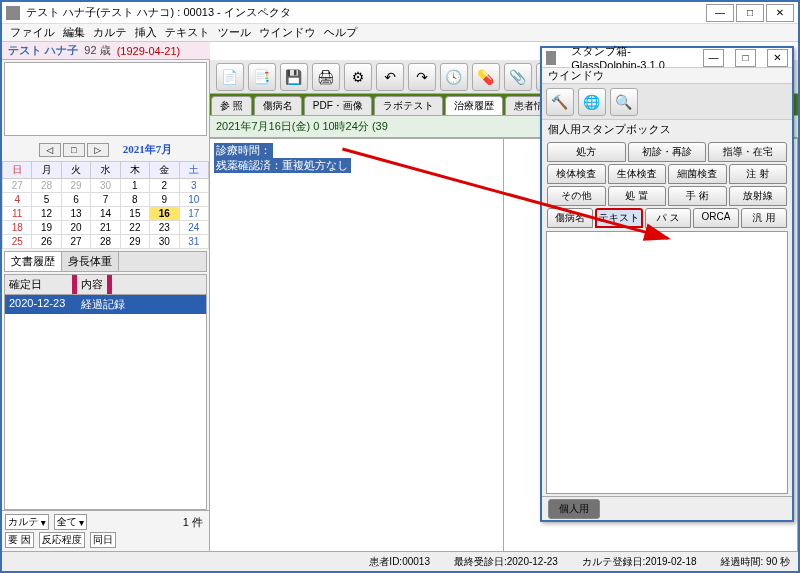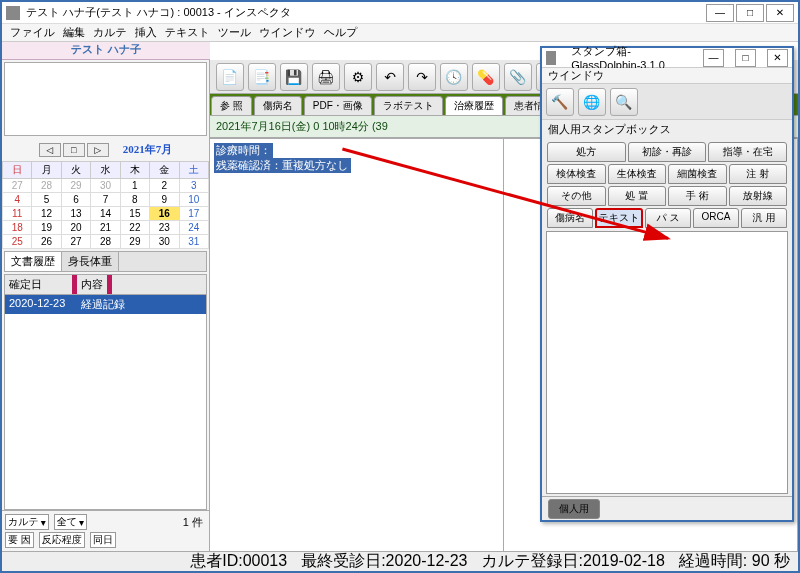--- a/index.html
+++ b/index.html
@@ -8,21 +8,21 @@
   
   .titlebar { height:22px; background:#fff; display:flex; align-items:center; padding:0 4px; border-bottom:1px solid #ddd; }
   .app-icon { width:14px; height:14px; background:#888; margin-right:6px; }
   .titlebar .spacer { flex:1; }
   .winbtn { width:28px; height:18px; border:1px solid #999; margin-left:2px; display:flex; align-items:center; justify-content:center; background:#fff; font-size:10px; }
   .winbtn.close { }
   
   .menubar { height:18px; display:flex; align-items:center; gap:4px; padding:0 6px; border-bottom:1px solid #ccc; background:#f5f5f5; }
   .menubar span { padding:0 2px; }
   
-  .patient-banner { height:18px; background:#f6e7f1; border-bottom:1px solid #c8a8c0; padding:0 6px; display:flex; align-items:center; gap:6px; width:208px;flex-direction:column; }
+  .patient-banner { height:18px; background:#f6e7f1; border-bottom:1px solid #c8a8c0; padding:0 6px; display:flex; align-items:center; gap:6px; width:208px; }
   .patient-banner .name { color:#3b6fb0; font-weight:bold; }
   .patient-banner .age { color:#444; }
   .patient-banner .dob { color:#b00; }
   
   .body { position:absolute; top:58px; left:0; right:0; bottom:20px; display:flex; }
   .left { width:208px; border-right:1px solid #aaa; display:flex; flex-direction:column; background:#f4f4f4; }
   .nav-box { border:1px solid #aaa; margin:2px; background:#fff; height:74px; }
   .date-nav { display:flex; align-items:center; justify-content:center; gap:2px; padding:4px; }
   .navbtn { width:22px; height:14px; border:1px solid #999; background:#eee; font-size:9px; display:flex; align-items:center; justify-content:center; }
   .date-nav .cur { color:#2255cc; font-weight:bold; margin-left:12px;font-family:Liberation Serif, serif; }
@@ -67,21 +67,21 @@
   .stampwin .catgrid { padding:2px 4px; }
   .catrow { display:flex; }
   .catbtn { border:1px solid #888; border-radius:3px 3px 0 0; background:linear-gradient(#fdfdfd,#e0e0e0); font-size:10px; padding:2px 0; text-align:center; flex:1; margin:1px; }
   .catbtn.sel { border:2px solid #c00; padding:1px 0; background:#d7e3f4; }
   .stampbody { flex:1; background:#fff; margin:0 4px 2px 4px; border:1px solid #999; }
   .stampfoot { height:24px; display:flex; align-items:center; padding:2px 6px; border-top:1px solid #aaa; }
   .stampfoot .ftab { border:1px solid #888; border-radius:3px; padding:2px 10px; background:#737373; font-size:10px; }
   
   .arrow-svg { position:absolute; top:0; left:0; width:100%; height:100%; pointer-events:none; }
   
-  .status { position:absolute; bottom:0; left:0; right:0; height:20px; background:#eee; border-top:1px solid #aaa; display:flex; align-items:center; justify-content:flex-end; gap:14px; padding:0 8px; font-size:16px; }
+  .status { position:absolute; bottom:0; left:0; right:0; height:20px; background:#eee; border-top:1px solid #aaa; display:flex; align-items:center; justify-content:flex-end; gap:24px; padding:0 8px; font-size:10px; }
 </style>
 </head>
 <body>
 
 <div class="frame">
 
   <div class="titlebar">
     <div class="app-icon"></div>
     <span>テスト ハナ子(テスト ハナコ) : 00013 - インスペクタ</span>
     <div class="spacer"></div>

